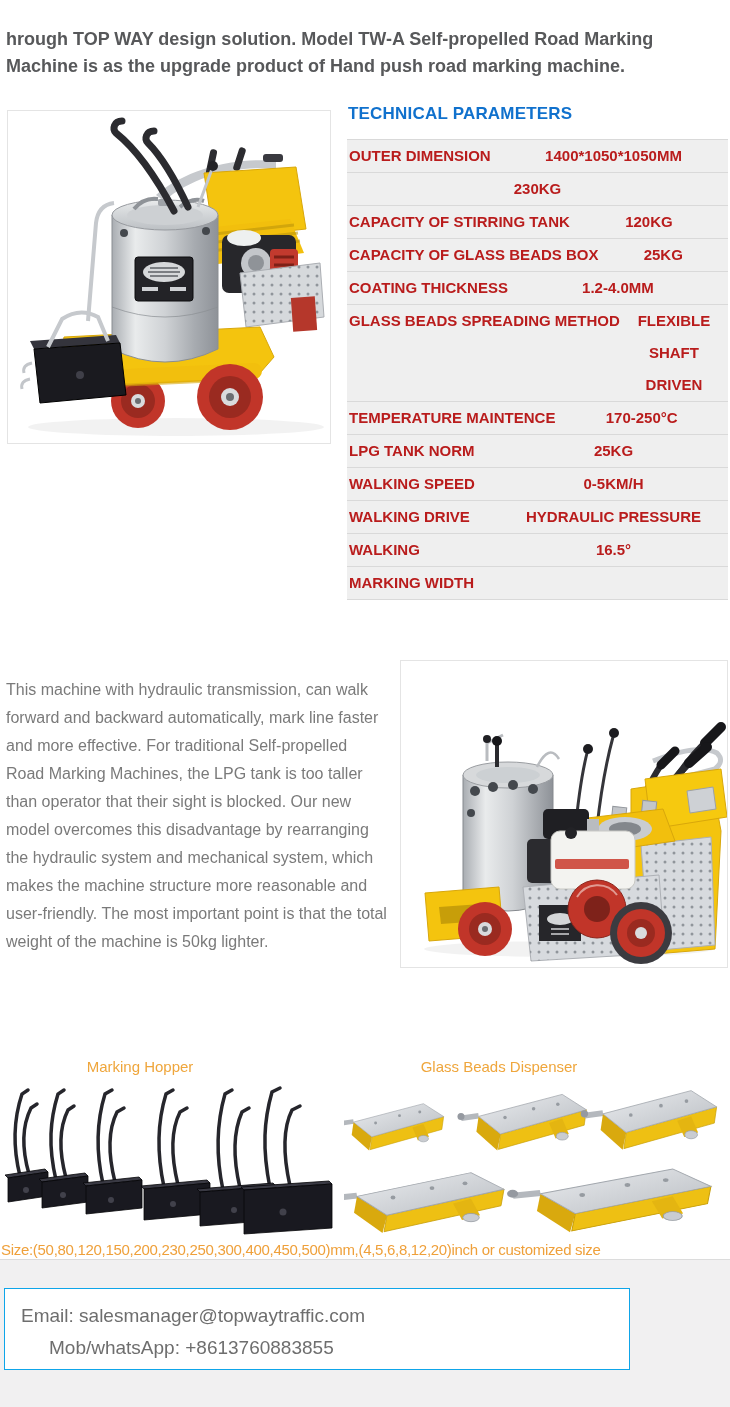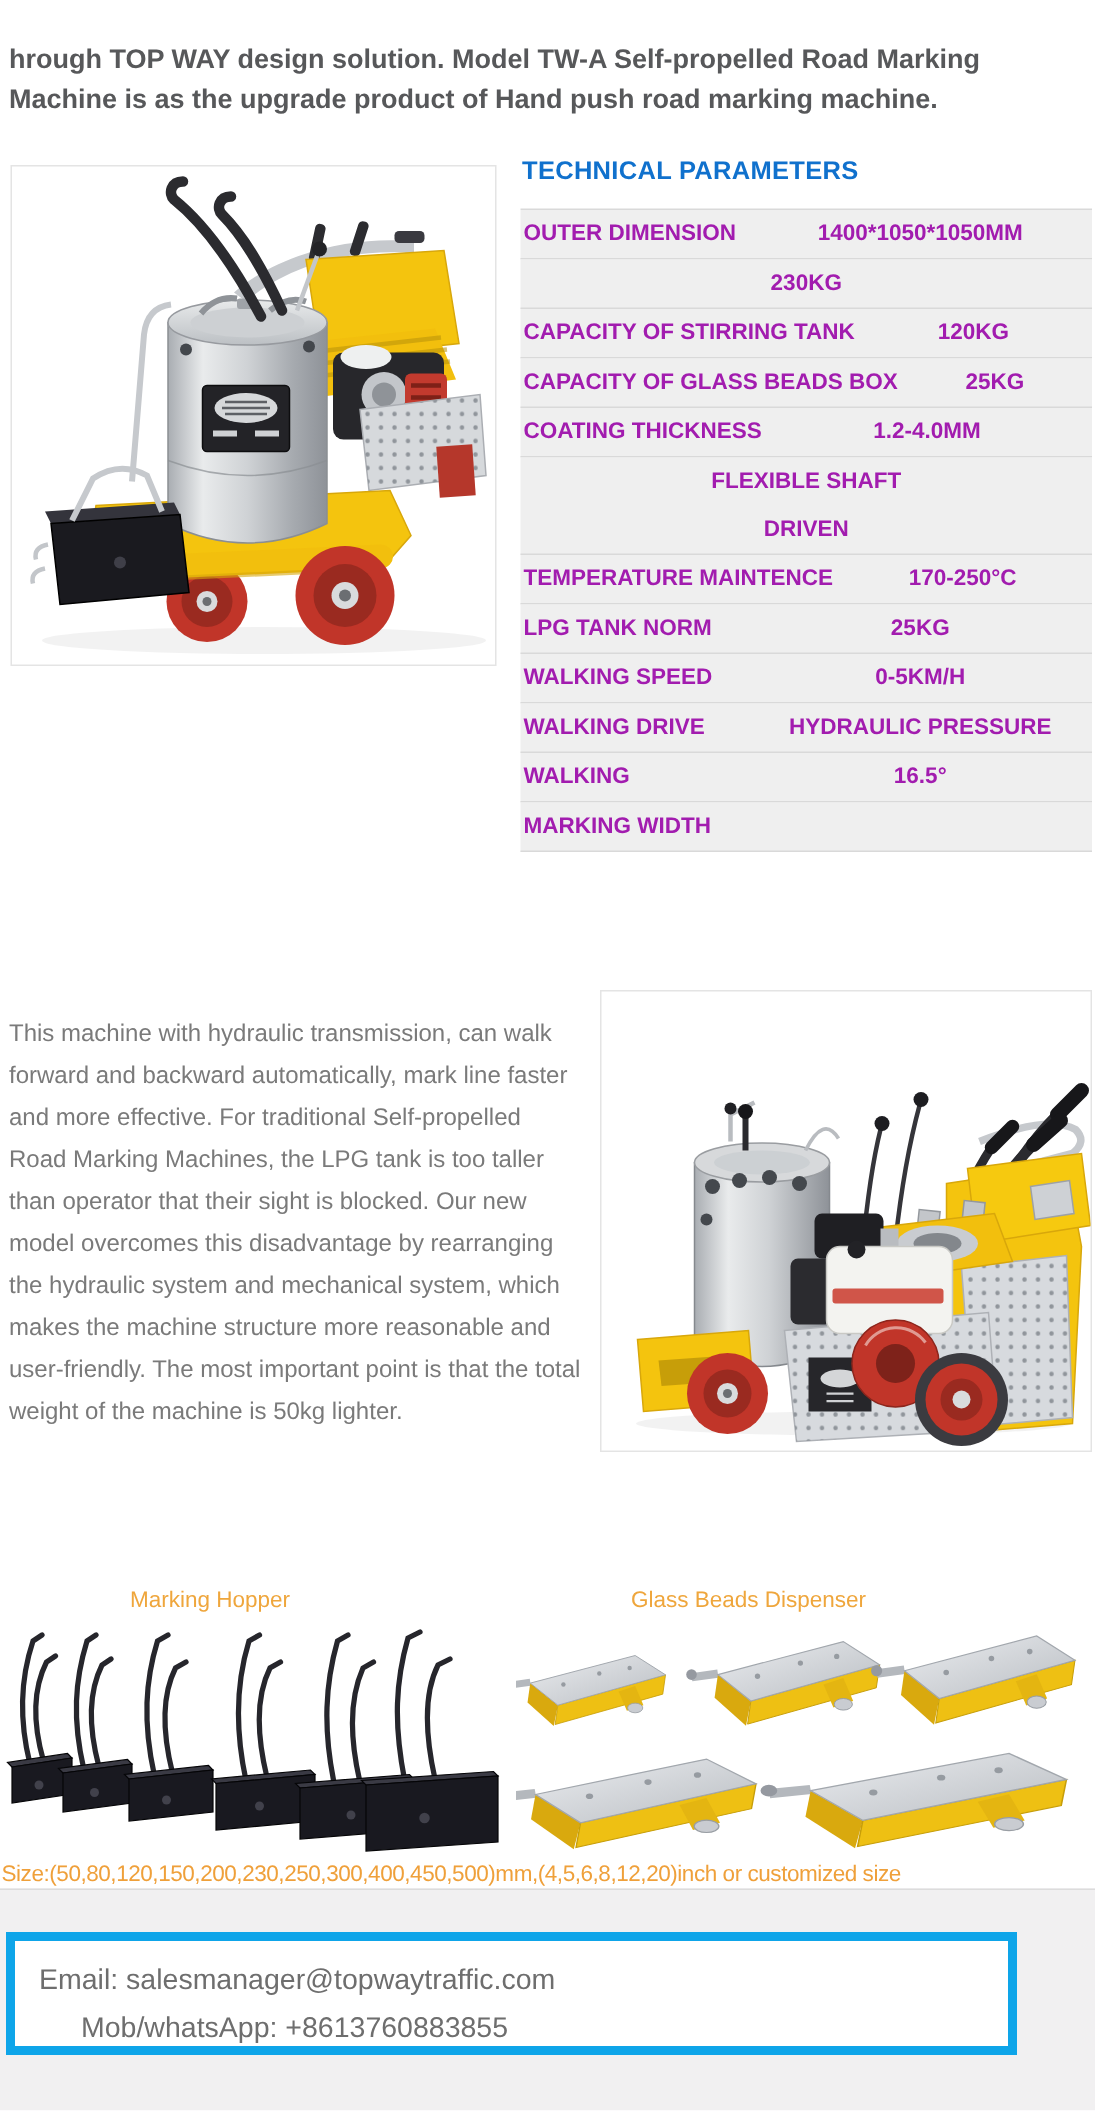--- a/index.html
+++ b/index.html
@@ -19,21 +19,21 @@
     position:absolute;left:348px;top:104px;
     font-size:17px;font-weight:bold;color:#1071cd;letter-spacing:0.2px;
   }
   .spec-table{
     position:absolute;left:347px;top:139px;width:381px;
     border-top:1px solid #d9d9d9;
   }
   .spec-row{
     display:flex;align-items:flex-start;
     background:#efefef;border-bottom:1px solid #d9d9d9;
-    font-size:15px;font-weight:bold;color:#a21caf;
+    font-size:15px;font-weight:bold;color:#b91c1c;
   }
   .spec-label{
     flex:none;min-width:150px;padding-left:2px;white-space:nowrap;line-height:32px;
   }
   .spec-value{
     flex:1;text-align:center;white-space:pre-line;line-height:32px;padding:0 2px;
   }
   .desc{
     position:absolute;left:6px;top:660px;width:382px;
     font-size:16px;color:#7a7a7a;line-height:28px;
@@ -49,22 +49,22 @@
   .dispensers{left:344px;top:1082px;}
   .size-note{
     position:absolute;left:1px;top:1241px;width:719px;
     font-size:15px;color:#efa03a;letter-spacing:-0.3px;white-space:nowrap;
   }
   .footer-gray{
     position:absolute;left:0;top:1259px;width:730px;height:148px;
     background:#f1f0f1;border-top:1px solid #dcdcdc;box-sizing:border-box;
   }
   .contact-box{
-    position:absolute;left:4px;top:28px;width:674px;height:82px;
-    background:#ffffff;border:6px solid #0ea5e9;box-sizing:border-box;
+    position:absolute;left:4px;top:28px;width:626px;height:82px;
+    background:#ffffff;border:1px solid #0ea5e9;box-sizing:border-box;
   }
   .contact-box p{margin:0;font-size:19px;color:#6e6e6e;line-height:28px;}
   .contact-email{margin:13px 0 0 16px !important;}
   .contact-phone{margin:4px 0 0 44px !important;}
 </style>
 </head>
 <body>
 
 <p class="intro">hrough TOP WAY design solution. Model TW-A Self-propelled Road Marking Machine is as the upgrade product of Hand push road marking machine.</p>
 
@@ -161,20 +161,21 @@
     </div>
   <div class="spec-row">
       <span class="spec-label">CAPACITY OF GLASS BEADS BOX</span>
       <span class="spec-value">25KG</span>
     </div>
   <div class="spec-row">
       <span class="spec-label">COATING THICKNESS</span>
       <span class="spec-value">1.2-4.0MM</span>
     </div>
   <div class="spec-row">
+      <span class="spec-label">GLASS BEADS SPREADING METHOD</span>
       <span class="spec-value">FLEXIBLE SHAFT
 DRIVEN</span>
     </div>
   <div class="spec-row">
       <span class="spec-label">TEMPERATURE MAINTENCE</span>
       <span class="spec-value">170-250°C</span>
     </div>
   <div class="spec-row">
       <span class="spec-label">LPG TANK NORM</span>
       <span class="spec-value">25KG</span>

